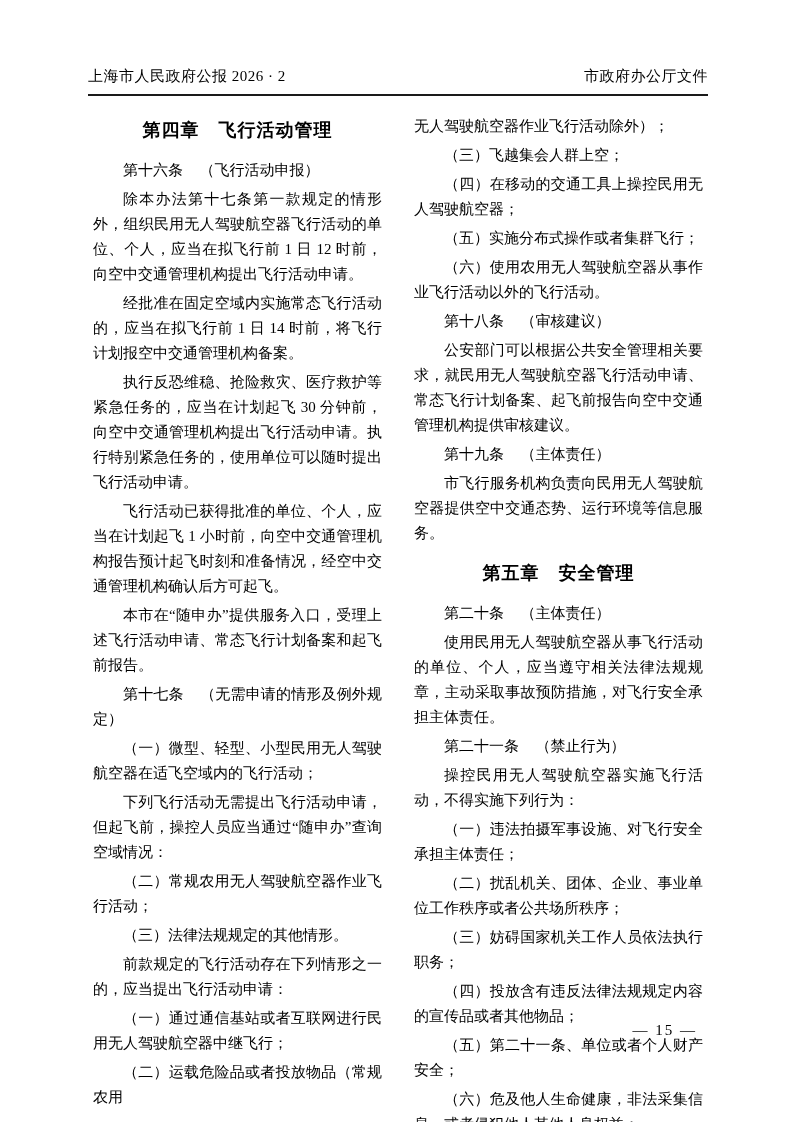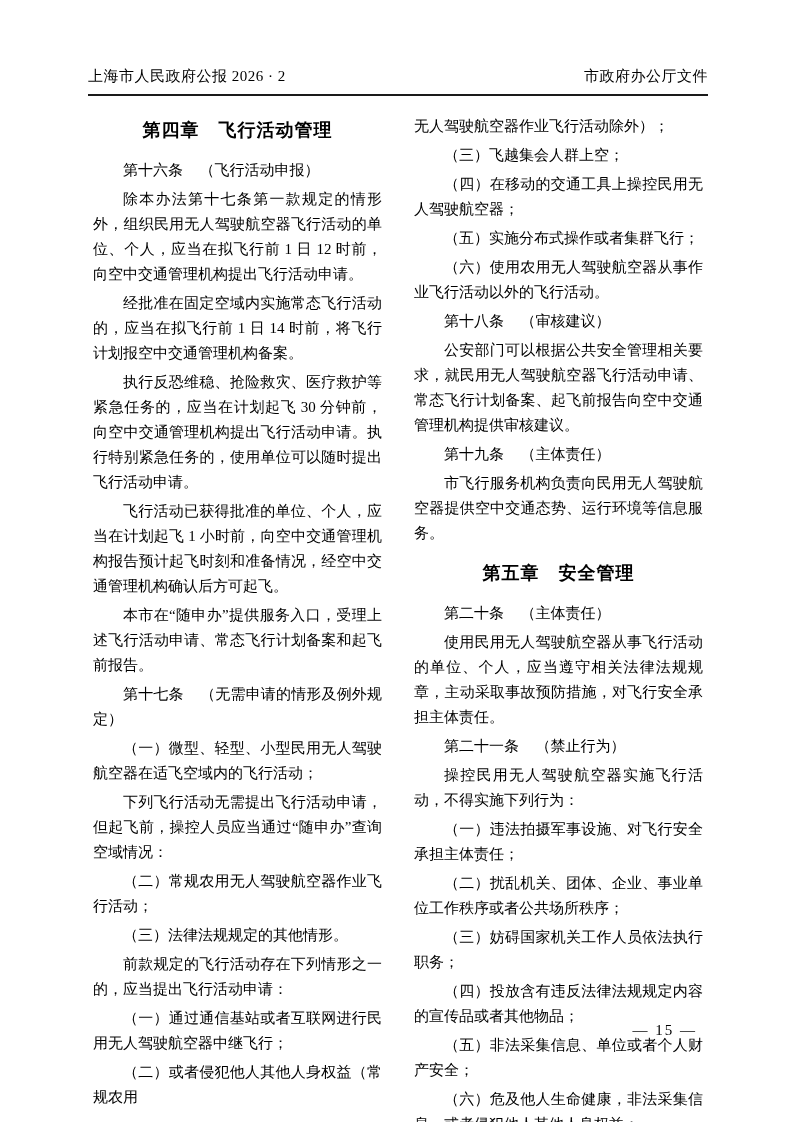--- a/index.html
+++ b/index.html
@@ -107,21 +107,21 @@
       <p class="para">执行反恐维稳、抢险救灾、医疗救护等紧急任务的，应当在计划起飞 30 分钟前，向空中交通管理机构提出飞行活动申请。执行特别紧急任务的，使用单位可以随时提出飞行活动申请。</p>
       <p class="para">飞行活动已获得批准的单位、个人，应当在计划起飞 1 小时前，向空中交通管理机构报告预计起飞时刻和准备情况，经空中交通管理机构确认后方可起飞。</p>
       <p class="para">本市在“随申办”提供服务入口，受理上述飞行活动申请、常态飞行计划备案和起飞前报告。</p>
       <p class="article"><span class="num">第十七条</span><span>（无需申请的情形及例外规定）</span></p>
       <p class="para">（一）微型、轻型、小型民用无人驾驶航空器在适飞空域内的飞行活动；</p>
       <p class="para">下列飞行活动无需提出飞行活动申请，但起飞前，操控人员应当通过“随申办”查询空域情况：</p>
       <p class="para">（二）常规农用无人驾驶航空器作业飞行活动；</p>
       <p class="para">（三）法律法规规定的其他情形。</p>
       <p class="para">前款规定的飞行活动存在下列情形之一的，应当提出飞行活动申请：</p>
       <p class="para">（一）通过通信基站或者互联网进行民用无人驾驶航空器中继飞行；</p>
-      <p class="para">（二）或者侵犯他人其他人身权益（常规农用</p>
+      <p class="para">（二）运载危险品或者投放物品（常规农用</p>
     </section>
 
     <section class="col">
       <p class="cont">无人驾驶航空器作业飞行活动除外）；</p>
       <p class="para">（三）飞越集会人群上空；</p>
       <p class="para">（四）在移动的交通工具上操控民用无人驾驶航空器；</p>
       <p class="para">（五）实施分布式操作或者集群飞行；</p>
       <p class="para">（六）使用农用无人驾驶航空器从事作业飞行活动以外的飞行活动。</p>
       <p class="article"><span class="num">第十八条</span><span>（审核建议）</span></p>
       <p class="para">公安部门可以根据公共安全管理相关要求，就民用无人驾驶航空器飞行活动申请、常态飞行计划备案、起飞前报告向空中交通管理机构提供审核建议。</p>
@@ -129,21 +129,21 @@
       <p class="para">市飞行服务机构负责向民用无人驾驶航空器提供空中交通态势、运行环境等信息服务。</p>
       <h2 class="chapter mid">第五章　安全管理</h2>
       <p class="article"><span class="num">第二十条</span><span>（主体责任）</span></p>
       <p class="para">使用民用无人驾驶航空器从事飞行活动的单位、个人，应当遵守相关法律法规规章，主动采取事故预防措施，对飞行安全承担主体责任。</p>
       <p class="article"><span class="num">第二十一条</span><span>（禁止行为）</span></p>
       <p class="para">操控民用无人驾驶航空器实施飞行活动，不得实施下列行为：</p>
       <p class="para">（一）违法拍摄军事设施、对飞行安全承担主体责任；</p>
       <p class="para">（二）扰乱机关、团体、企业、事业单位工作秩序或者公共场所秩序；</p>
       <p class="para">（三）妨碍国家机关工作人员依法执行职务；</p>
       <p class="para">（四）投放含有违反法律法规规定内容的宣传品或者其他物品；</p>
-      <p class="para">（五）非法采集信息、单位或者个人财产安全；</p>
+      <p class="para">（五）第二十一条、单位或者个人财产安全；</p>
       <p class="para">（六）危及他人生命健康，非法采集信息，或者侵犯他人其他人身权益；</p>
     </section>
 
   </div>
 
   <div class="page-number">— 15 —</div>
 
 </div>
 
 </body></html>

